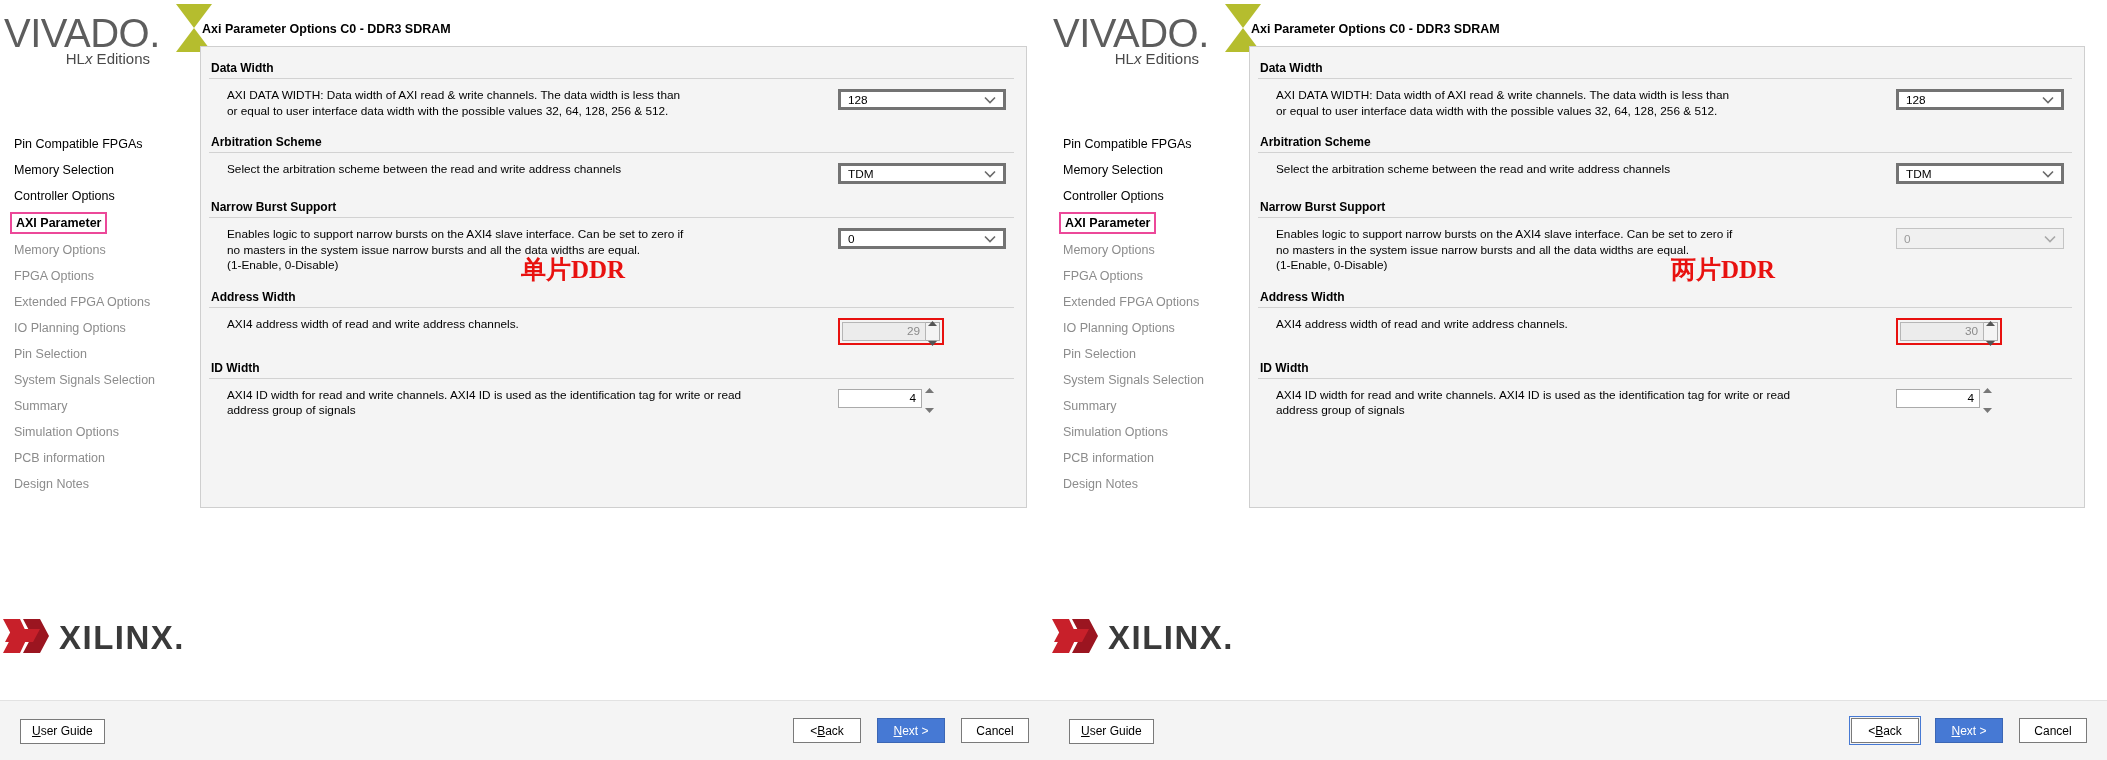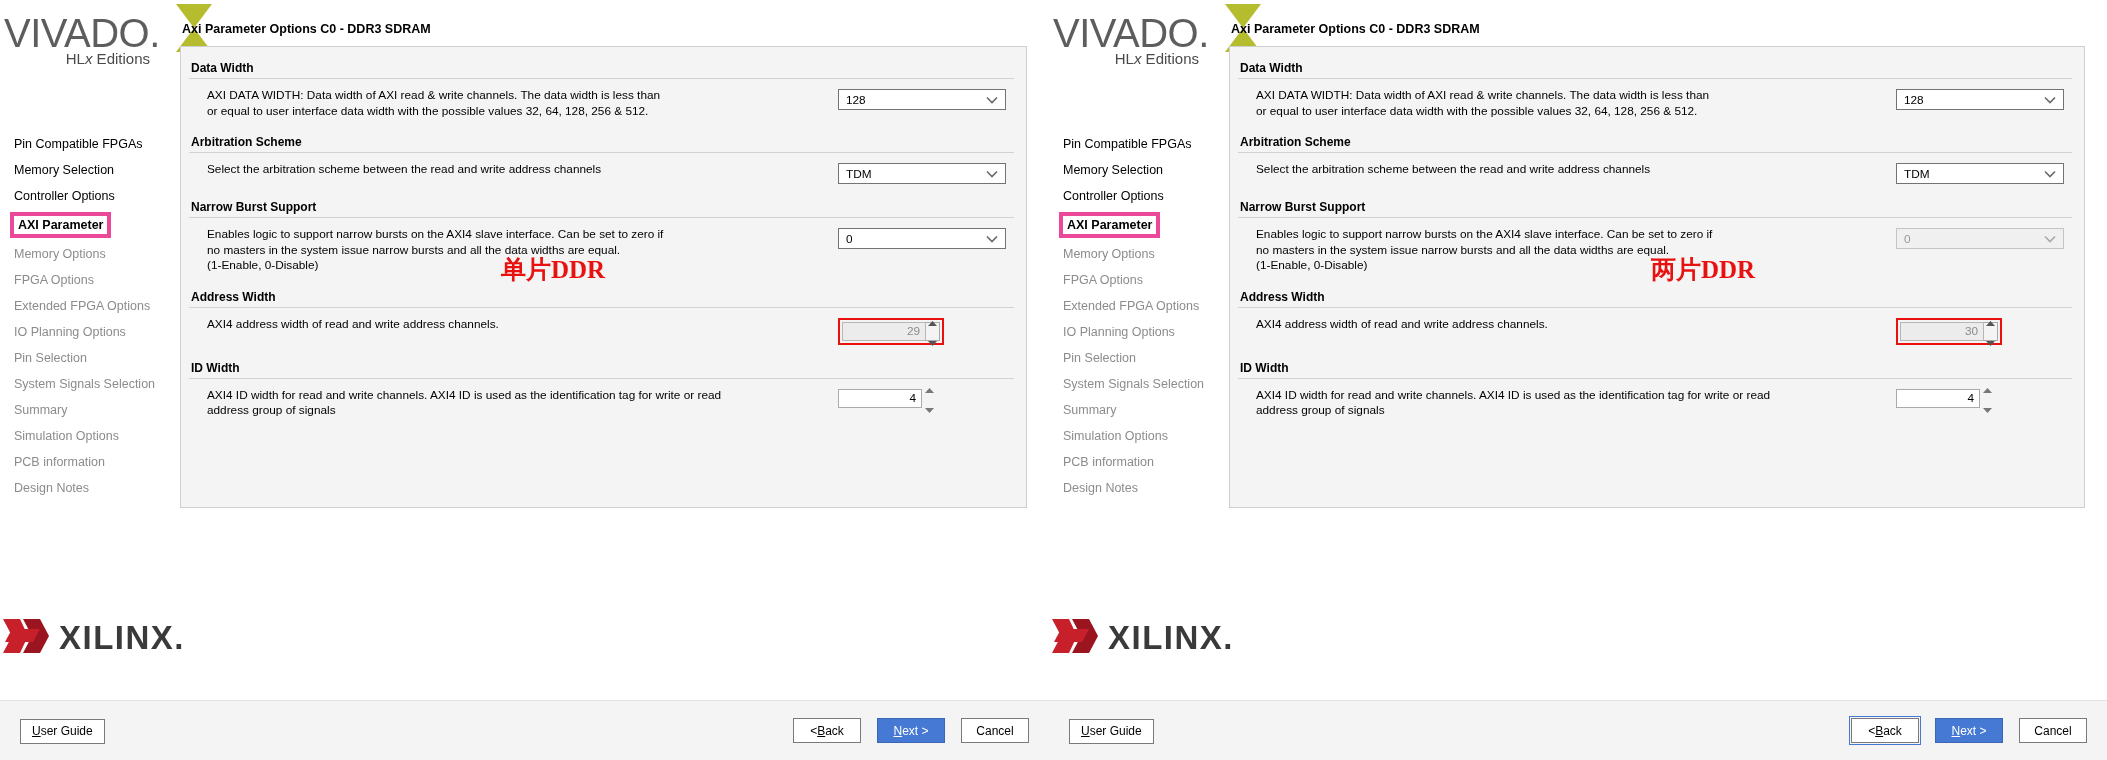--- a/index.html
+++ b/index.html
@@ -15,21 +15,21 @@
   .panel {
     position: relative;
     height: 760px;
     background: #ffffff;
     display: flex;
     flex-direction: column;
   }
   .panel-left  { width: 1049px; }
   .panel-right { width: 1058px; }
 
-  .dialog-body { position: relative; flex: 1; display: flex; }
+  .dialog-body { position: relative; flex: 1; display: flex; gap: 20px; }
 
   
   .nav-col {
     position: relative;
     flex: 0 0 auto;
     background: #ffffff;
   }
   .nav-col-l { width: 176px; }
   .nav-col-r { width: 176px; }
 
@@ -72,21 +72,21 @@
     padding: 1px 0;
     margin-bottom: 6px;
     color: #8c8c8c;
     white-space: nowrap;
     display: inline-block;
   }
   .nav-item.done { color: #000000; font-weight: 400; text-align: right; }
   .nav-item.current {
     color: #000000;
     font-weight: bold;
-    border: 4px solid #ec4899;
+    border: 2px solid #ec4899;
     padding: 0px 4px;
     margin-left: -4px;
   }
   .nav-col-r .nav-item { font-size: 12.5px; }
 
   .xilinx-logo {
     position: absolute;
     left: 3px;
     bottom: 40px;
     display: flex;
@@ -146,21 +146,21 @@
   }
   .ctrl-slot { flex: 0 0 auto; width: 176px; padding-top: 1px; }
   .ctrl-slot-r { width: 176px; }
 
   
   .combo {
     position: relative;
     width: 168px;
     height: 21px;
     background: #ffffff;
-    border: 1px solid #737373;
+    border: 3px solid #737373;
     display: flex;
     align-items: center;
     font-size: 11.8px;
     color: #000;
     padding-left: 7px;
   }
   .combo.disabled {
     background: #f0f0f0;
     border: 1px solid #c4c4c4;
     color: #9a9a9a;

